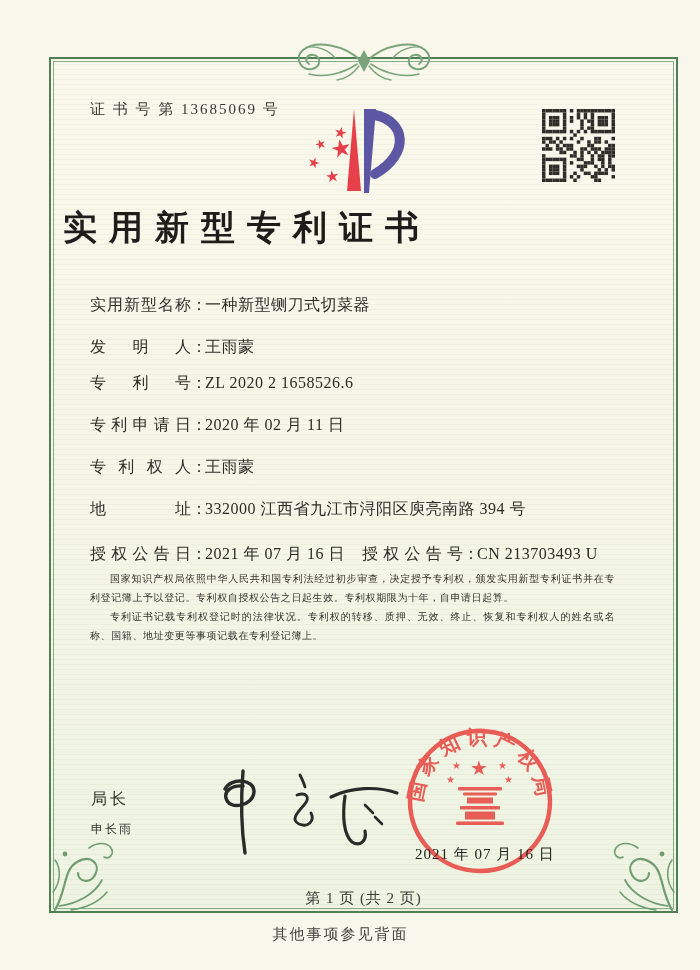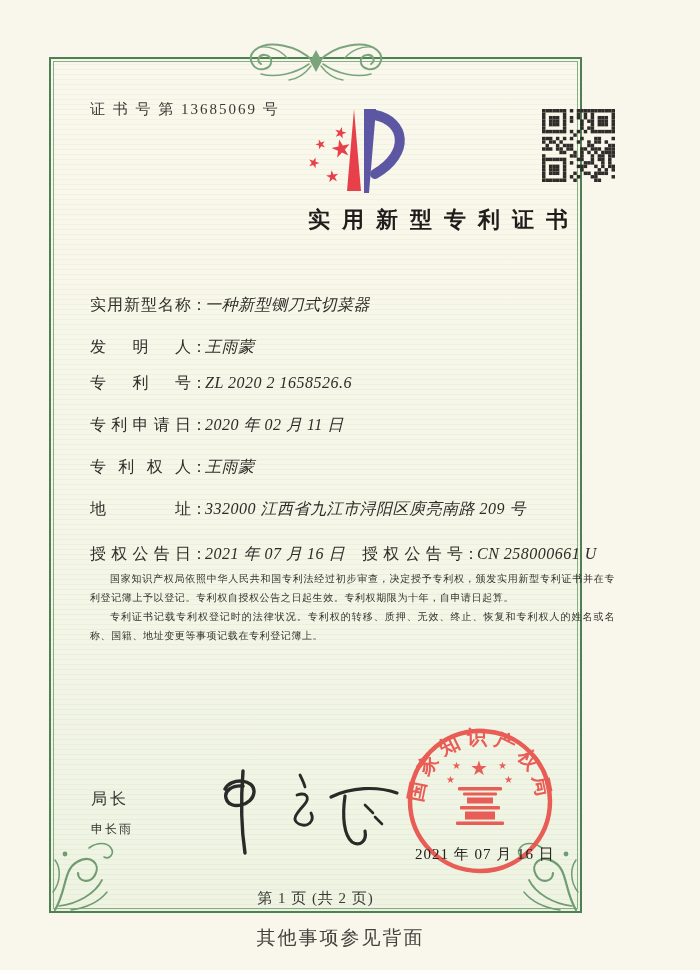--- a/index.html
+++ b/index.html
@@ -7,67 +7,67 @@
   body {
     position:relative;
     width:700px; height:970px;
     background:#f9f6eb;
     font-family:"Liberation Serif","DejaVu Serif",serif;
     color:#33322e;
     overflow:hidden;
   }
   
   .cert {
-    position:absolute; left:49px; top:57px; width:533px; height:856px;
+    position:absolute; left:49px; top:57px; width:629px; height:856px;
     border:2px solid #4f7f53;
     background:
       repeating-linear-gradient(180deg, rgba(130,170,120,.08) 0 1px, rgba(0,0,0,0) 1px 5px),
       linear-gradient(180deg,#faf8ec 0%,#f5f6e7 55%,#eef3e2 100%);
   }
   .cert::before {
     content:""; position:absolute; inset:2px;
     border:1px solid #86ad88; pointer-events:none;
   }
   
   .flourish-top { position:absolute; left:50%; top:-21px; transform:translateX(-50%); width:230px; height:46px; }
   .corner-orn { position:absolute; width:95px; height:95px; }
   .corner-orn.bl { left:-6px; bottom:-8px; }
   .corner-orn.br { right:-6px; bottom:-8px; transform:scaleX(-1); }
   
   .cert-no { position:absolute; left:39px; top:41px; font-size:15px; letter-spacing:2px; color:#3a3935; }
   .logo { position:absolute; left:236px; top:42px; width:150px; height:106px; }
   .qr { position:absolute; left:491px; top:50px; width:73px; height:73px; }
   .title {
     position:absolute; left:0; top:146px; width:100%;
-    text-align:right; font-size:22px; font-weight:700; color:#1e1d1b;
+    text-align:left; font-size:34px; font-weight:700; color:#1e1d1b;
     letter-spacing:12px; text-indent:12px;
   }
   
   .row { position:absolute; left:39px; width:540px; height:22px; font-size:16px; }
   .flabel { display:inline-flex; justify-content:space-between; width:101px; vertical-align:top; color:#2f2e2a; }
   .flabel span { display:inline-block; }
   .colon { display:inline-block; width:14px; color:#2f2e2a; }
-  .fvalue { color:#2d2c28; letter-spacing:.5px;font-style:italic; }
+  .fvalue { color:#2d2c28; letter-spacing:.5px; }
   .rgroup { position:absolute; left:272px; top:0; white-space:nowrap; }
   
   .paras { position:absolute; left:39px; top:510px; width:525px; font-size:10px;
            line-height:19px; text-align:justify; color:#34332f; letter-spacing:.6px; }
   .paras p { text-indent:2em; }
   
   .sig-title { position:absolute; left:40px; top:730px; font-size:16px; letter-spacing:3px; }
   .sig-name  { position:absolute; left:40px; top:762px; font-size:12px; letter-spacing:2px; }
   .sig-hand  { position:absolute; left:146px; top:706px; width:212px; height:96px; }
   .seal { position:absolute; left:351px; top:664px; width:156px; height:156px; opacity:.92; }
   .seal-date { position:absolute; left:364px; top:786px; font-size:15px; color:#24231f;
                letter-spacing:1px; z-index:5; }
   
   .page-info { position:absolute; left:0; top:830px; width:100%; text-align:center;
                font-size:15px; color:#3a3935; letter-spacing:1px; }
   .back-note { position:absolute; left:49px; top:925px; width:583px; text-align:center;
-               font-size:19px; color:#44433d; letter-spacing:2px; }
+               font-size:15px; color:#44433d; letter-spacing:2px; }
 </style>
 </head>
 <body>
 
 <div class="cert">
 
   <svg class="flourish-top" viewBox="0 0 230 46">
     <g fill="none" stroke="#7aa57c" stroke-width="2" stroke-linecap="round">
       <g id="flh">
         <path d="M113,24 C96,6 66,2 54,12 C45,20 52,33 63,31 C72,29 73,18 64,17 C58,16 55,23 60,26"></path>
@@ -376,38 +376,38 @@
         <span>专</span>
         <span>利</span>
         <span>权</span>
         <span>人</span>
       </span><span class="colon">：</span><span class="fvalue">王雨蒙</span>
   </div>
   <div class="row" style="top:440px">
     <span class="flabel">
         <span>地</span>
         <span>址</span>
-      </span><span class="colon">：</span><span class="fvalue">332000 江西省九江市浔阳区庾亮南路 209 号</span>
+      </span><span class="colon">：</span><span class="fvalue">332000 江西省九江市浔阳区庾亮南路 394 号</span>
   </div>
   <div class="row" style="top:485px">
     <span class="flabel">
         <span>授</span>
         <span>权</span>
         <span>公</span>
         <span>告</span>
         <span>日</span>
       </span><span class="colon">：</span><span class="fvalue">2021 年 07 月 16 日</span>
     <span class="rgroup">
       <span class="flabel">
           <span>授</span>
           <span>权</span>
           <span>公</span>
           <span>告</span>
           <span>号</span>
-        </span><span class="colon">：</span><span class="fvalue">CN 258000661 U</span>
+        </span><span class="colon">：</span><span class="fvalue">CN 213703493 U</span>
     </span>
   </div>
 
   <div class="paras">
     <p>国家知识产权局依照中华人民共和国专利法经过初步审查，决定授予专利权，颁发实用新型专利证书并在专利登记簿上予以登记。专利权自授权公告之日起生效。专利权期限为十年，自申请日起算。</p>
     <p>专利证书记载专利权登记时的法律状况。专利权的转移、质押、无效、终止、恢复和专利权人的姓名或名称、国籍、地址变更等事项记载在专利登记簿上。</p>
   </div>
 
   <div class="sig-title">局长</div>
   <div class="sig-name">申长雨</div>

